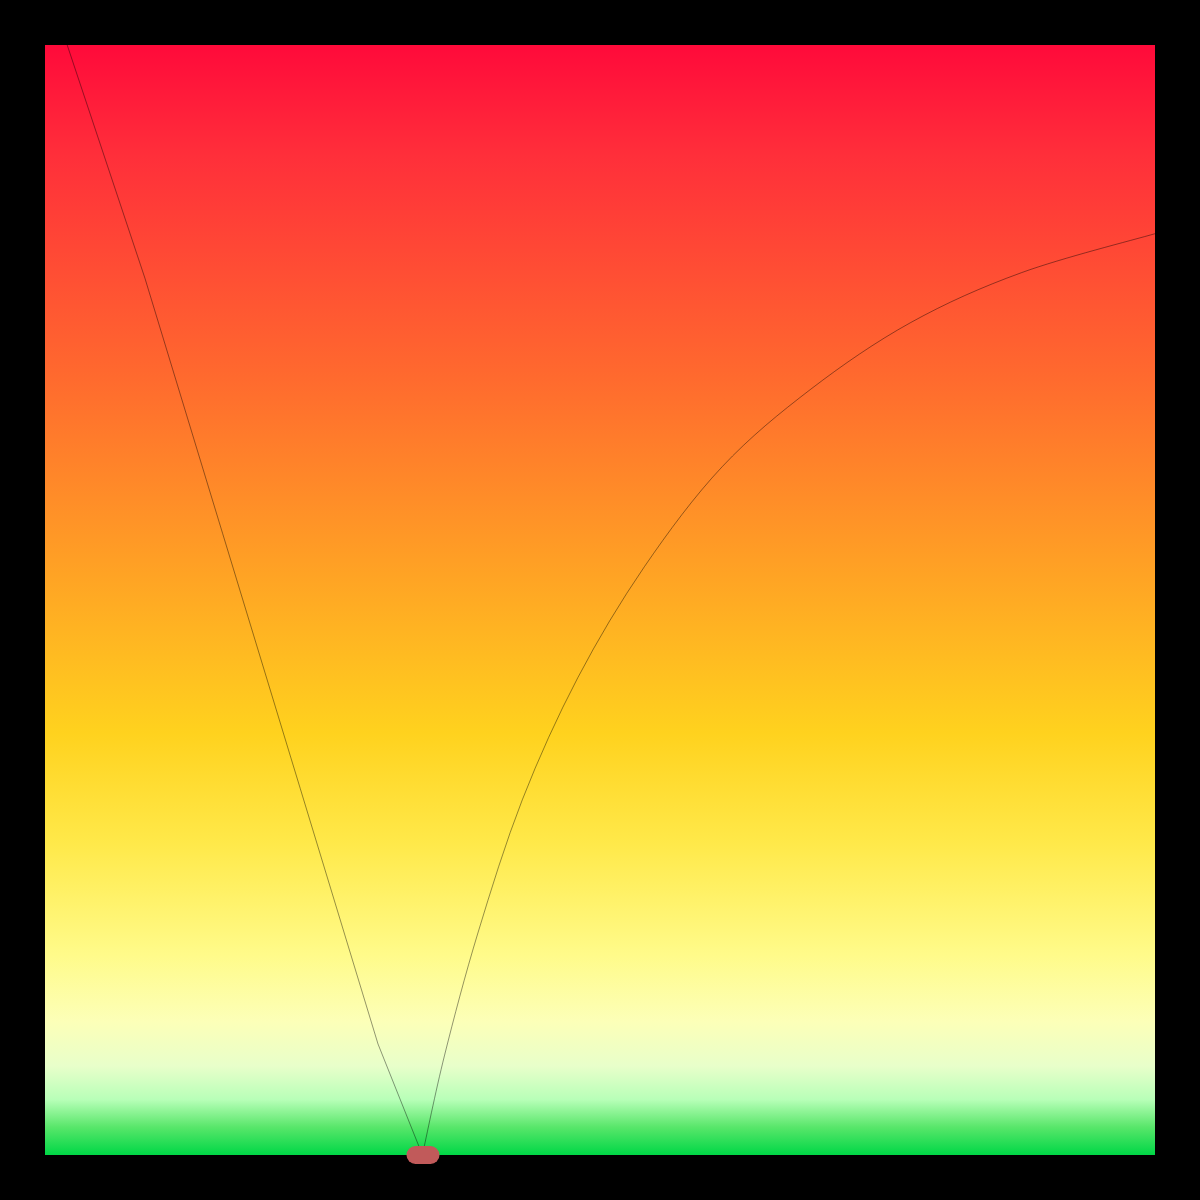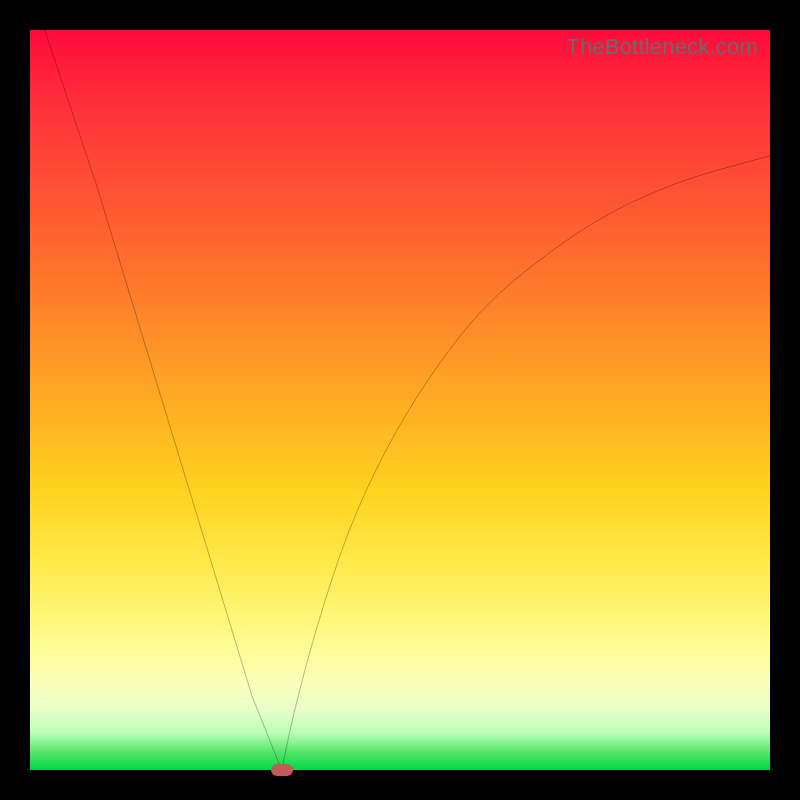--- a/index.html
+++ b/index.html
@@ -65,21 +65,20 @@
     background: #c15a5a;
     transform: translate(-50%, -50%);
   }
 </style>
 </head>
 <body>
 
 <div class="frame">
   <div class="plot">
 
-    <div class="watermark">TheBottleneck.com</div>
 
     <svg class="curve" viewBox="0 0 100 100" preserveAspectRatio="none">
       <path d="M 2 0 L 9 21 L 16 44 L 23 67 L 30 90 L 34 100" fill="none" stroke="#000" stroke-width="0.28" vector-effect="non-scaling-stroke" id="path-left"></path>
       <path d="M 34 100 C 34.333333333333336 98.5, 35.166666666666664 94.33333333333333, 36 91 C 36.833333333333336 87.66666666666667, 37.833333333333336 83.83333333333333, 39 80 C 40.166666666666664 76.16666666666667, 41.5 71.83333333333333, 43 68 C 44.5 64.16666666666667, 46.166666666666664 60.5, 48 57 C 49.833333333333336 53.5, 51.833333333333336 50.166666666666664, 54 47 C 56.166666666666664 43.833333333333336, 58.5 40.666666666666664, 61 38 C 63.5 35.333333333333336, 66.16666666666667 33.166666666666664, 69 31 C 71.83333333333333 28.833333333333332, 74.83333333333333 26.75, 78 25 C 81.16666666666667 23.25, 84.33333333333333 21.833333333333332, 88 20.5 C 91.66666666666667 19.166666666666668, 98 17.583333333333332, 100 17" fill="none" stroke="#000" stroke-width="0.28" vector-effect="non-scaling-stroke" id="path-right"></path>
     </svg>
 
     <div class="marker" id="marker" style="left: 251.6px; top: 740px; background: rgb(193, 90, 90);"></div>
   </div>
 </div>
 

